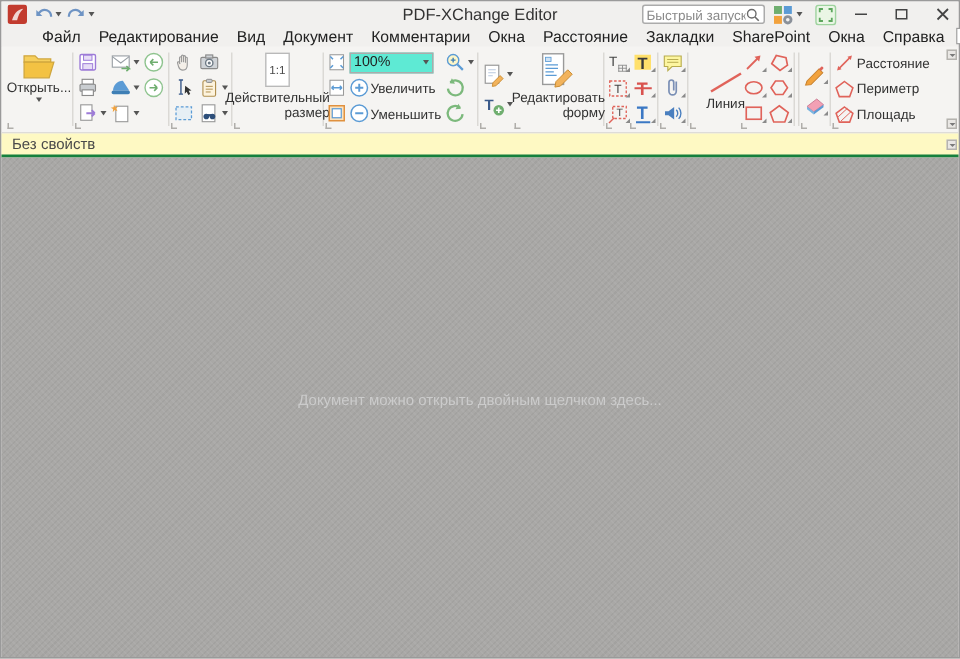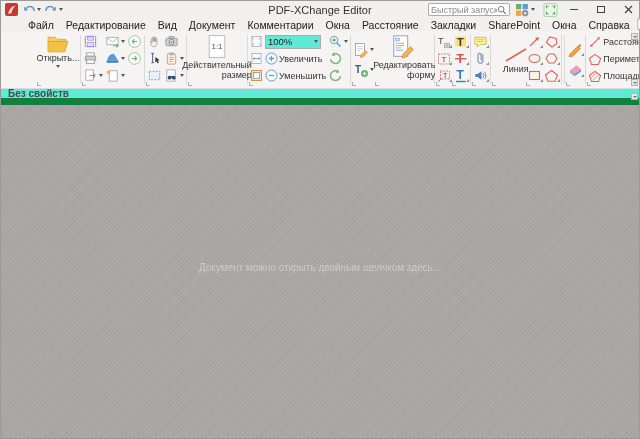--- a/index.html
+++ b/index.html
@@ -37,21 +37,21 @@
   .cell { display:flex; align-items:center; gap:1px; position:relative; padding:0 1px; }
   .bbtn { display:flex; flex-direction:column; align-items:center; justify-content:flex-start; padding:1px 2px 0; font-size:9px; line-height:1.08; color:#333; text-align:right; }
   .bbtn .lbl { margin-top:1px; }
   .combo { width:56px; height:14px; background:#5eead4; border:1px solid #ababab; display:flex; align-items:center; justify-content:space-between; padding:0 2px; font-size:9.5px; color:#222; }
   .zlabel { font-size:9px; color:#333; white-space:nowrap; }
   .cdd { position:absolute; right:0; bottom:1px; width:0; height:0; border-right:3.5px solid #8a8a8a; border-top:3.5px solid transparent; }
   .edge-mark { position:absolute; width:7px; height:7px; border:1px solid #b5b3af; background:#e9e7e4; }
   .edge-mark::after { content:""; position:absolute; left:1px; top:2px; width:0; height:0; border-left:2px solid transparent; border-right:2px solid transparent; border-top:2.5px solid #7a7a7a; }
 
   
-  .propsbar { height:16px; background:#5eead4; border-bottom:7px solid #15803d; display:flex; align-items:center; padding-left:7px; font-size:10px; color:#4a4a4a; position:relative; flex:0 0 auto;font-weight:bold; }
+  .propsbar { height:16px; background:#fef9c3; border-bottom:2px solid #15803d; display:flex; align-items:center; padding-left:7px; font-size:10px; color:#4a4a4a; position:relative; flex:0 0 auto; }
 
   
   .docarea { flex:1 1 auto; background:#a9a8a6;
     background-image:
       repeating-linear-gradient(45deg, rgba(255,255,255,.05) 0 1px, rgba(0,0,0,0) 1px 3px),
       repeating-linear-gradient(-45deg, rgba(0,0,0,.04) 0 1px, rgba(0,0,0,0) 1px 3px);
     position:relative; }
   .dochint { position:absolute; top:157px; left:0; right:0; text-align:center; font-size:10px; color:#cbcbcb; }
 
   svg { display:block; }
@@ -138,21 +138,21 @@
             <path d="M11 11l2 2" stroke="#5b9bd5" stroke-width="1.3"></path>
           </svg>
 
       </span>
 
     </span>
   </div>
 
   <div class="toolbar">
 
-    <div class="grp bbtn" style="width:42px;margin-left:32px;">
+    <div class="grp bbtn" style="width:42px;">
       <svg width="23" height="19" viewBox="0 0 22 18">
           <path d="M1 3h7l2 2h8v2H1z" fill="#f6cf5c" stroke="#cfa63e" stroke-width=".8"></path>
           <path d="M1 7h19l-3 10H1z" fill="#f3c243" stroke="#cfa63e" stroke-width=".8"></path>
         </svg>
       <span class="lbl">Открыть...</span>
       <span class="dd" style="margin-top:1px;"></span>
     </div>
 
     <div class="tb-sep"></div>
 

